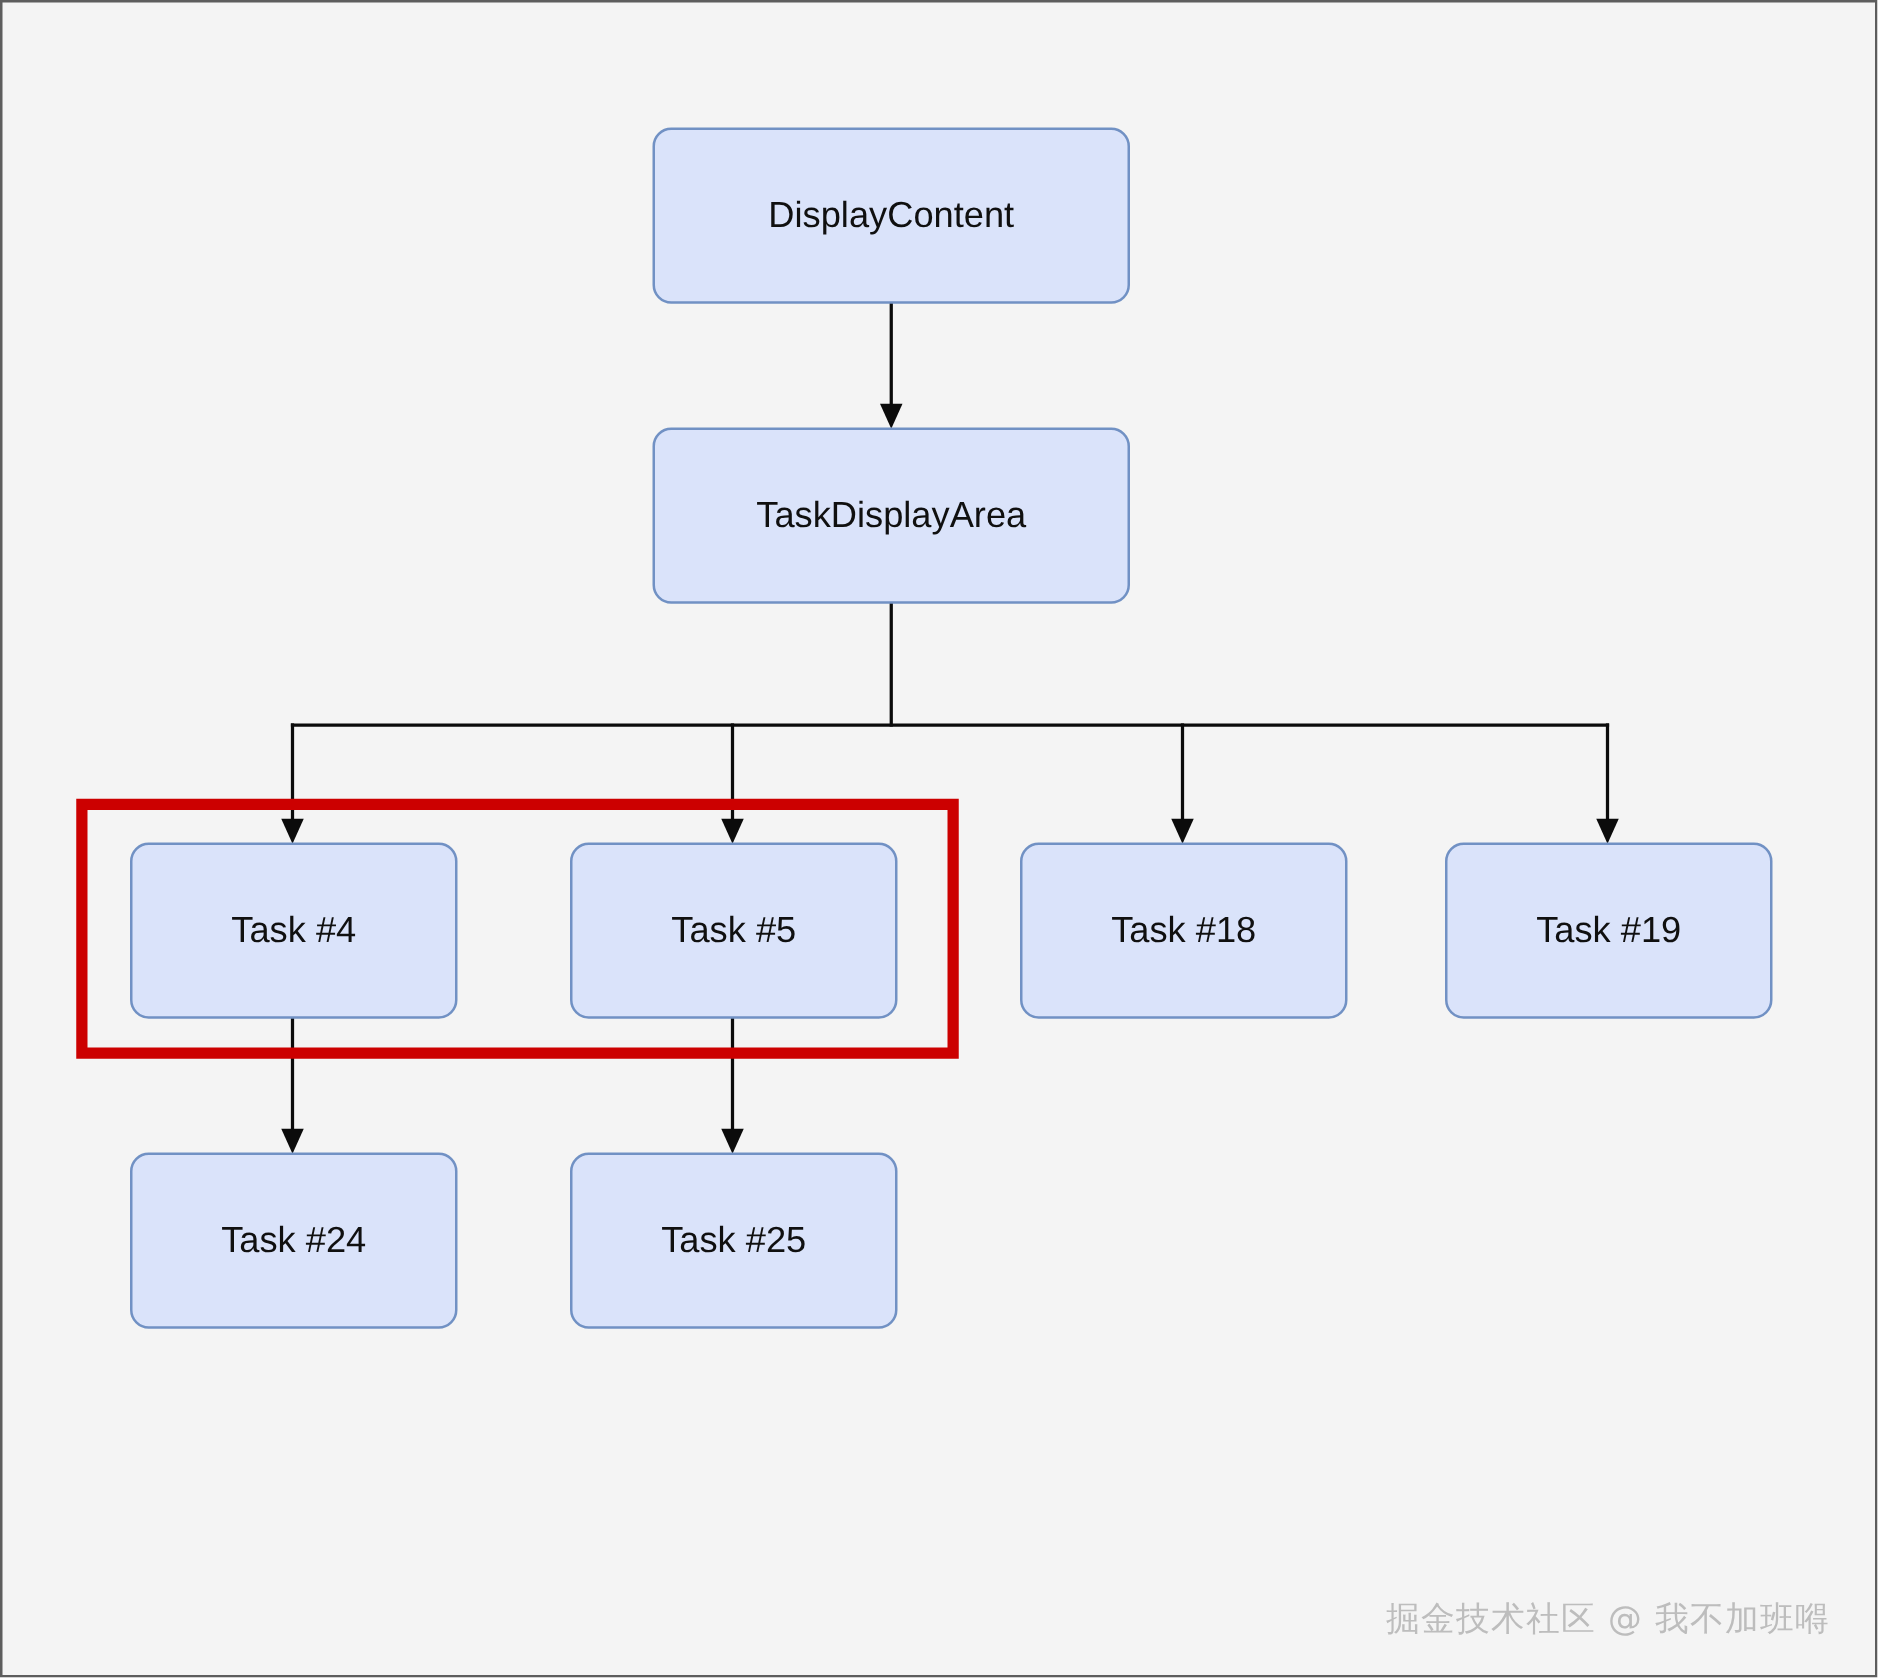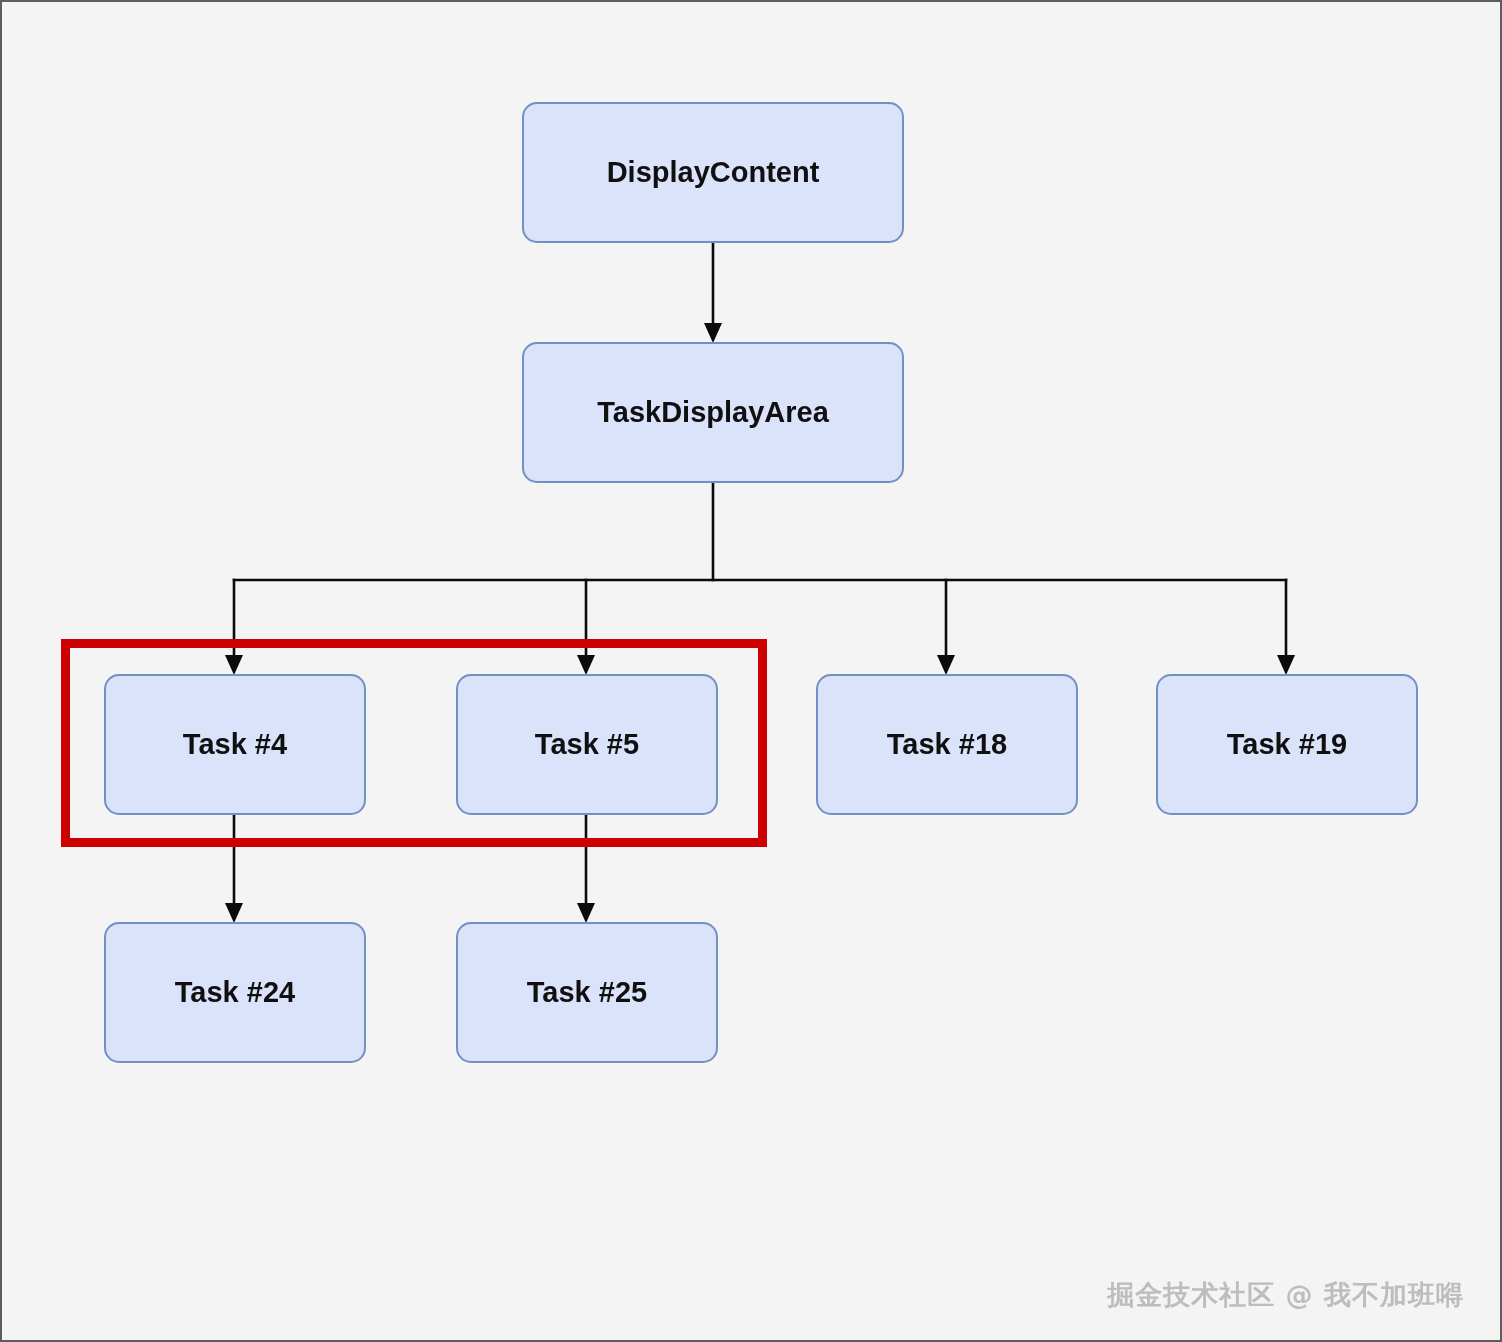--- a/index.html
+++ b/index.html
@@ -12,21 +12,20 @@
     font-family: "Liberation Sans", "DejaVu Sans", sans-serif;
   }
   #canvas {
     position: relative;
     width: 1502px;
     height: 1342px;
     box-sizing: border-box;
     background: #f4f4f4;
     border: 2px solid #5d5d5d;
     overflow: hidden;
-    font-weight: bold;
   }
   #diagram-svg {
     position: absolute;
     left: 0;
     top: 0;
     width: 1502px;
     height: 1342px;
     display: block;
   }
   .node-rect {

